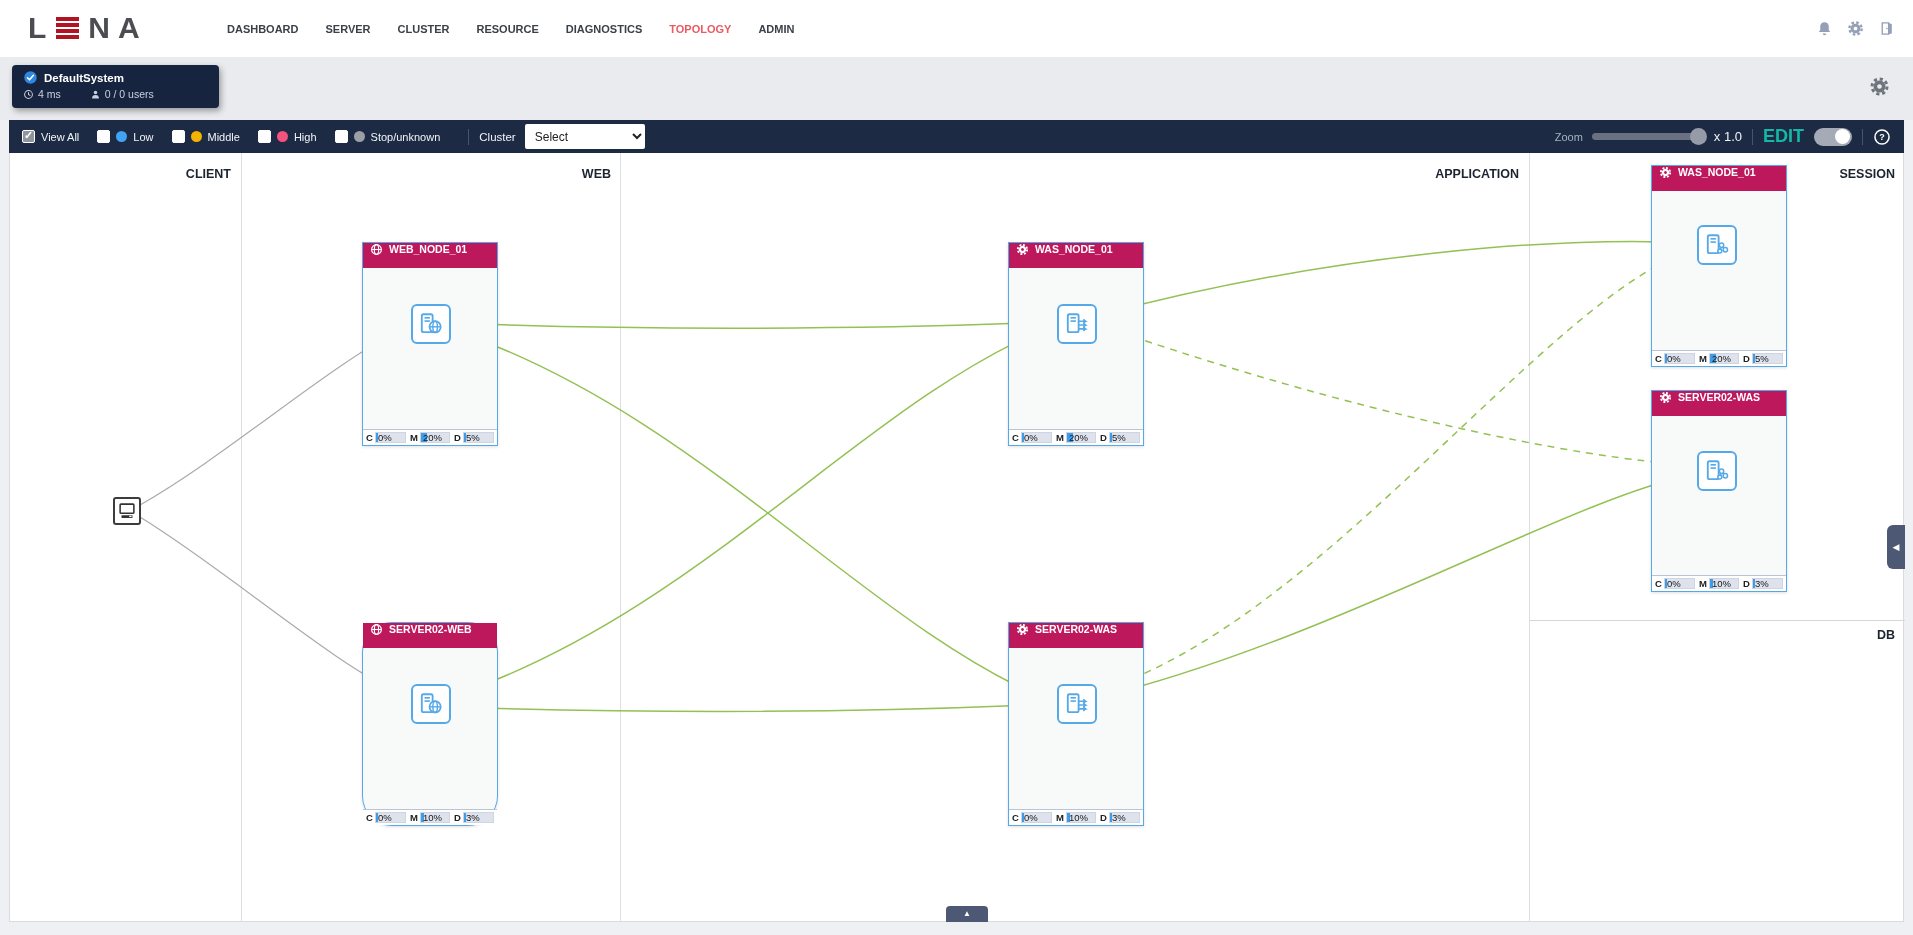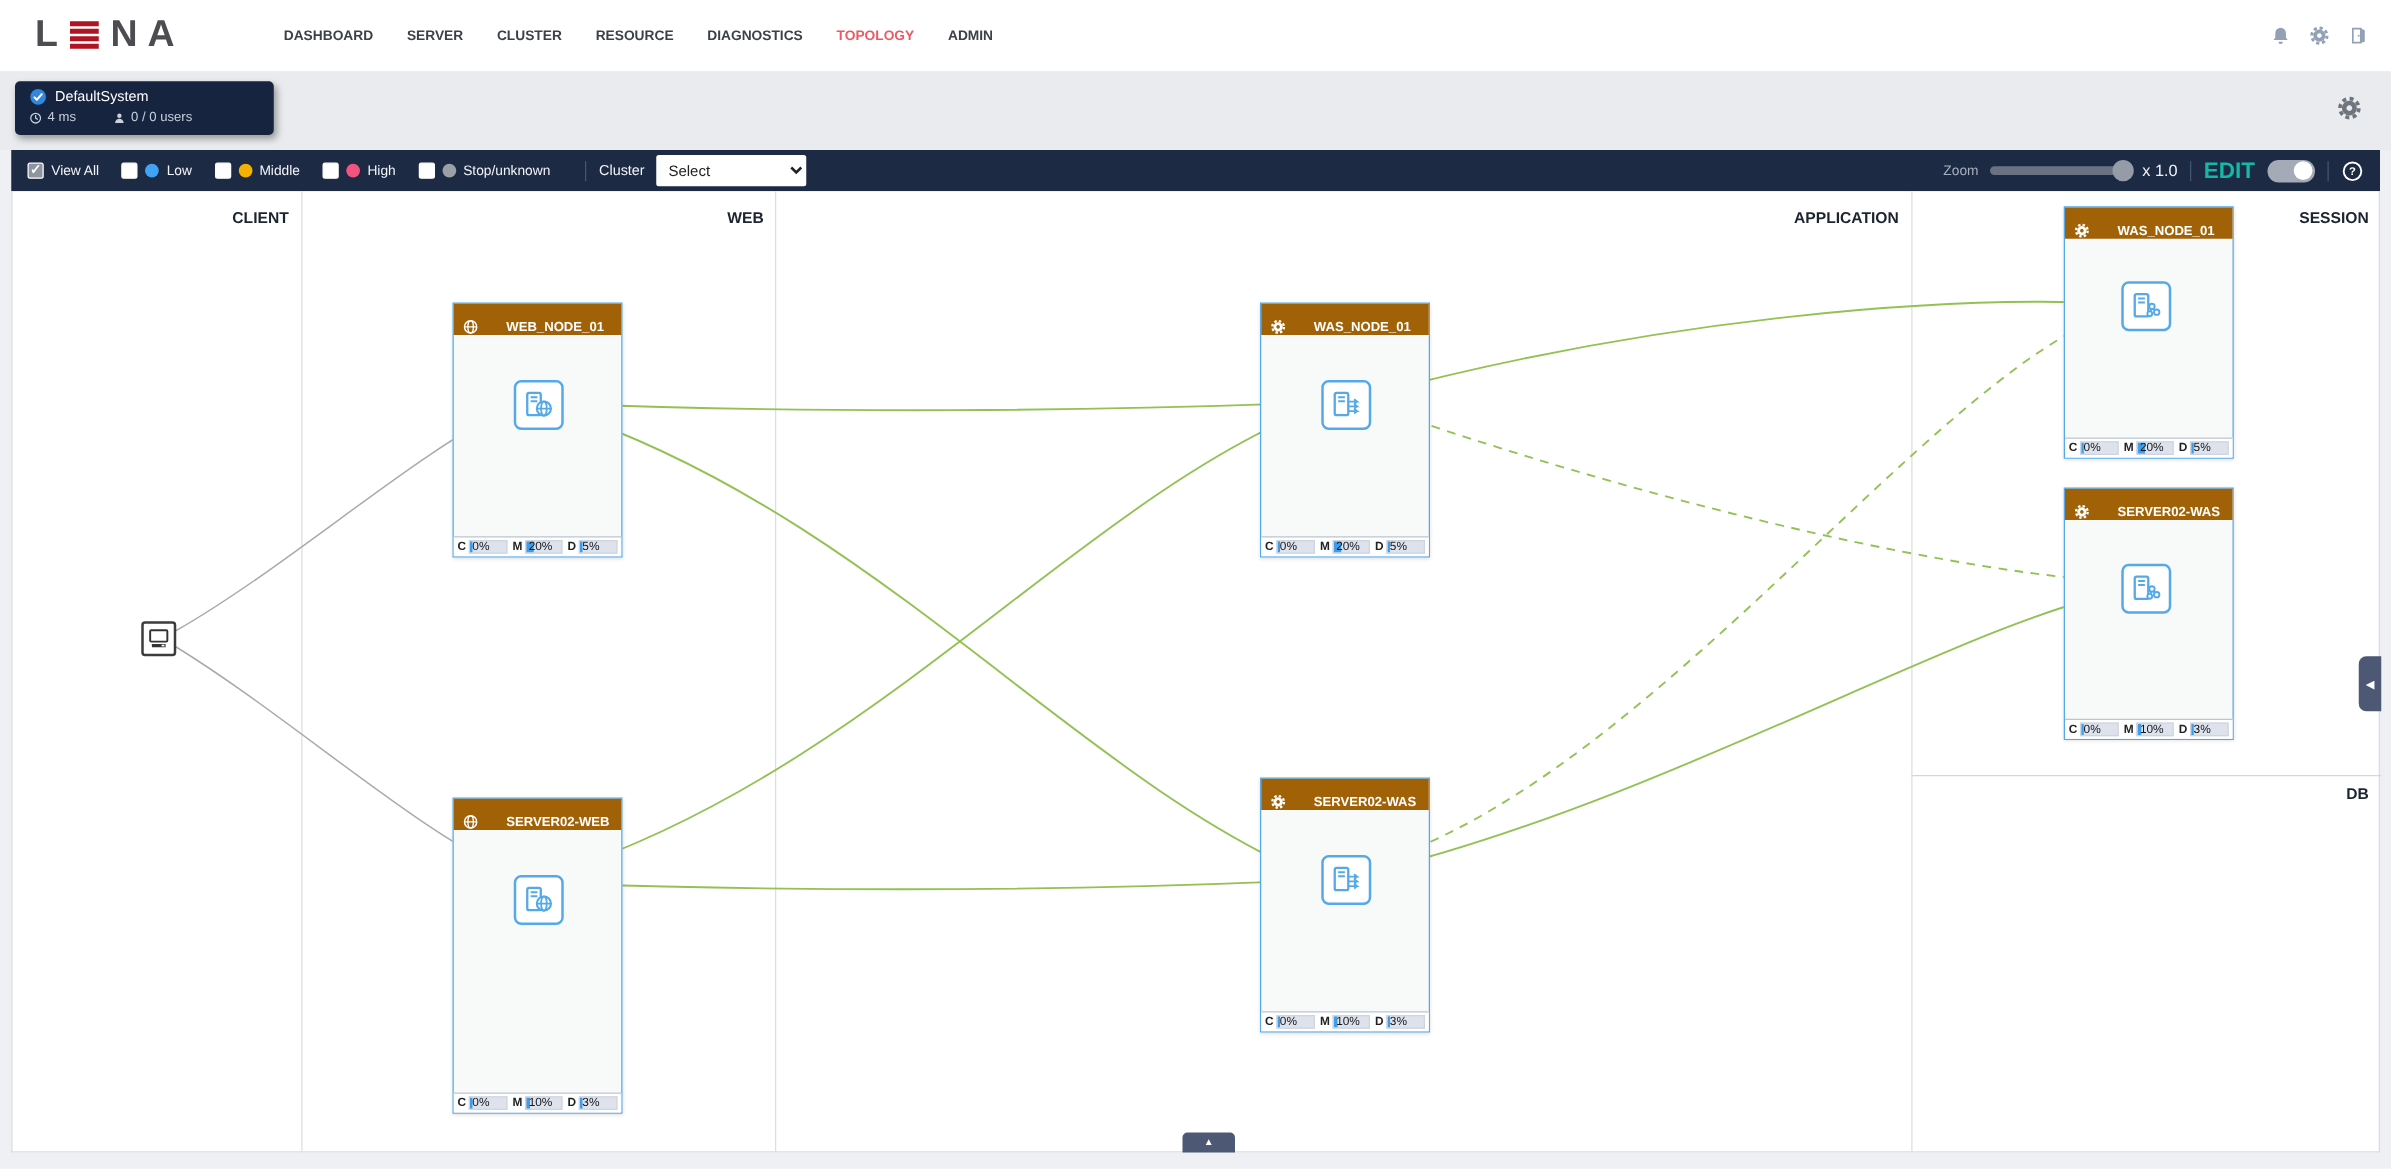--- a/index.html
+++ b/index.html
@@ -16,21 +16,21 @@
   .logo-bars i { display:block; width:23px; height:4px; background:#b11322; }
   .navmenu { position:absolute; left:227px; top:0; height:57px; display:flex; align-items:center; gap:27px; }
   .navmenu a { text-decoration:none; font-size:11px; font-weight:700; color:#3c4148; cursor:pointer; }
   .navmenu a.active { color:#ea5a62; }
   .nav-icons { position:absolute; right:18px; top:0; height:57px; display:flex; align-items:center; gap:14px; color:#93a0b5; }
   .nav-icons .ibtn { width:17px; height:17px; cursor:pointer; }
   
   .strip { position:absolute; left:0; top:57px; width:1913px; height:63px; background:#e9ebee; }
   .sysbadge { position:absolute; left:12px; top:8px; width:207px; height:43px; background:#162440; border-radius:4px;
               box-shadow:2px 3px 6px rgba(0,0,0,.35); color:#fff; padding:5px 10px 0 11px; cursor:pointer; }
-  .sysbadge .r1 { display:flex; align-items:center; gap:6px; font-size:11.5px; font-weight:400;text-align:right; }
+  .sysbadge .r1 { display:flex; align-items:center; gap:6px; font-size:11.5px; font-weight:700;text-align:right; }
   .sysbadge .r2 { display:flex; align-items:center; gap:5px; margin-top:3px; font-size:10.5px; color:#c9d1dd; }
   .sysbadge .r2 .grp { display:flex; align-items:center; gap:4px; }
   .sysbadge .r2 .grp + .grp { margin-left:24px; }
   .strip-gear { position:absolute; right:23px; top:19px; width:21px; height:21px; color:#6e757d; cursor:pointer; }
   
   .toolbar { position:absolute; left:9px; top:120px; width:1895px; height:33px; background:#1d2a44;
              display:flex; align-items:center; padding:0 13px; color:#fff; }
   .filter { display:flex; align-items:center; gap:6px; margin-right:18px; cursor:pointer; }
   .cbox { width:13px; height:13px; background:#fff; border-radius:2px; border:1px solid #fff; position:relative; }
   .cbox.checked { background:#8e959e; }
@@ -52,35 +52,35 @@
   .help { width:18px; height:18px; color:#fff; cursor:pointer; }
   
   .canvas { position:absolute; left:9px; top:153px; width:1895px; height:769px; background:#fff;
             border-left:1px solid #d9dbde; border-right:1px solid #d9dbde; border-bottom:1px solid #d9dbde; overflow:visible; }
   .vline { position:absolute; top:0; height:769px; width:1px; background:#dcdee2; }
   .hline { position:absolute; height:1px; background:#d4d7db; }
   .col-label { position:absolute; font-size:12.5px; font-weight:700; color:#1c2430; text-align:right; width:140px; }
   svg.links { position:absolute; left:0; top:0; pointer-events:none; }
   
   .node { position:absolute; width:136px; border:1px solid #55a9e9; background:#f8f9f9; box-shadow:0 1px 3px rgba(0,0,0,.13); cursor:pointer; }
-  .node-h { height:25px; background:#a16207; color:#fff; display:flex; align-items:flex-end; gap:22px; padding:0 7px;
+  .node-h { height:25px; background:#be185d; color:#fff; display:flex; align-items:flex-start; gap:6px; padding:0 7px;
             font-size:10.5px; font-weight:700; white-space:nowrap; }
   .node-h .hic { width:13px; height:13px; flex:none; color:#fff; }
   .node-icon { position:absolute; width:40px; height:40px; background:#fff; border:2px solid #55a9e9; border-radius:6px;
                color:#55a9e9; display:flex; align-items:center; justify-content:center; }
   .node-stats { position:absolute; left:0; right:0; bottom:0; height:16px; background:#fff; border-top:1px solid #b9c4d6;
                 display:flex; align-items:center; padding:0 3px; gap:4px; }
   .sg { display:flex; align-items:center; gap:2px; flex:1; }
   .sl { font-size:9.5px; font-weight:700; color:#222; }
   .sbar { position:relative; flex:1; height:11px; background:#dde2ec; border:1px solid #cfd5e0; overflow:hidden; }
   .sfill { position:absolute; left:0; top:0; bottom:0; background:#3f9ce8; min-width:2px; }
   .sbar em { position:absolute; left:2px; top:0; line-height:10px; font-size:9.5px; font-style:normal; color:#15171a; }
   
   .n-web1 { left:352px; top:89px;  height:204px; }
-  .n-web2 { left:352px; top:485px; height:253px; }
+  .n-web2 { left:352px; top:469px; height:204px;border-radius:30px; }
   .n-was1 { left:998px; top:89px;  height:204px; }
   .n-was2 { left:998px; top:469px; height:204px; }
   .n-ses1 { left:1641px; top:12px;  height:202px; }
   .n-ses2 { left:1641px; top:237px; height:202px; }
   .n-web1 .node-icon, .n-web2 .node-icon, .n-was1 .node-icon, .n-was2 .node-icon { left:48px; top:61px; }
   .n-ses1 .node-icon { left:45px; top:59px; }
   .n-ses2 .node-icon { left:45px; top:60px; }
   
   .client { position:absolute; left:103px; top:344px; width:28px; height:28px; background:#fff; border:2px solid #3c3c3c;
             border-radius:3px; color:#333; display:flex; align-items:center; justify-content:center; cursor:pointer; }

